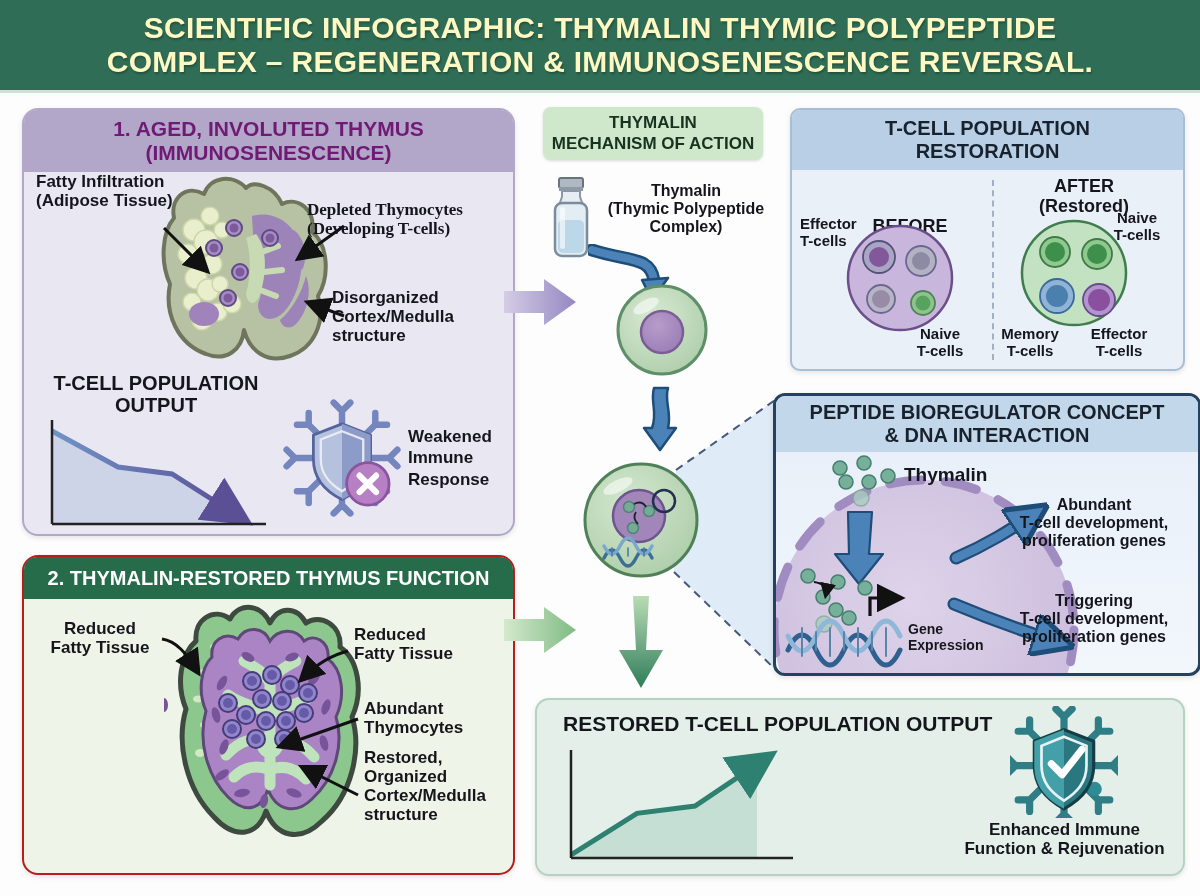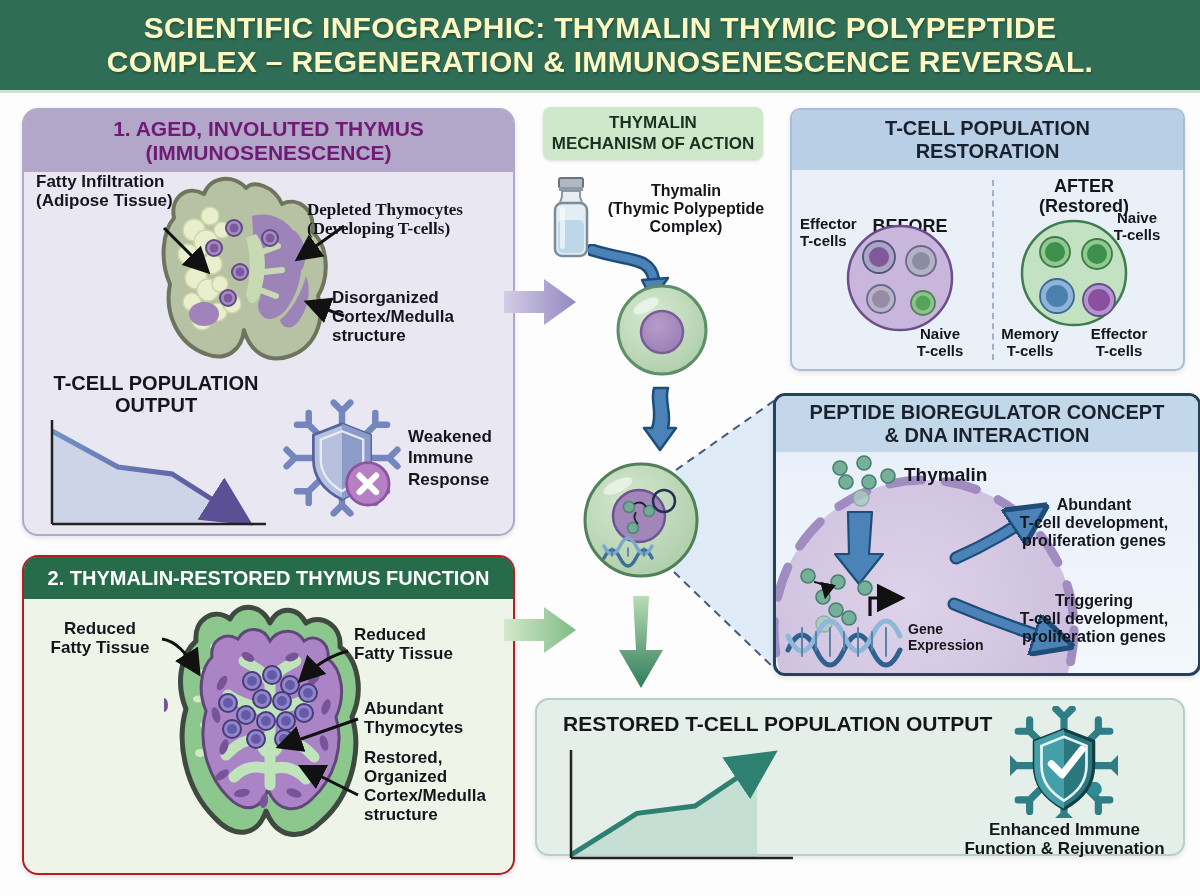--- a/index.html
+++ b/index.html
@@ -25,21 +25,21 @@
   .p-rest .band{height:42px;background:#266b4a;border-radius:13px 13px 0 0;color:#ffffff;font-size:20px;}
   
   .mech-box{position:absolute;left:543px;top:107px;width:220px;height:53px;background:#cfe8cc;border-radius:8px;display:flex;align-items:center;justify-content:center;text-align:center;font-weight:bold;font-size:17px;line-height:1.18;color:#17321f;box-shadow:0 1px 3px rgba(40,60,40,.18);}
   
   .p-tcell{left:790px;top:108px;width:395px;height:263px;background:#e9f0f8;border:2px solid #a9bdd4;border-radius:10px;}
   .p-tcell .band{height:60px;background:#b8cfe6;border-radius:8px 8px 0 0;color:#18222e;font-size:20px;line-height:1.15;}
   
   .p-bio{left:773px;top:393px;width:428px;height:283px;background:linear-gradient(#e7eef8,#f2f7fc);border:3px solid #24425f;border-radius:12px;overflow:hidden;}
   .p-bio .band{height:56px;background:#c3d7ea;color:#18222e;font-size:20px;line-height:1.15;position:relative;z-index:3;}
   
-  .p-out{left:535px;top:698px;width:650px;height:158px;background:#e4efe9;border:2px solid #b5d2c3;border-radius:14px;}
+  .p-out{left:535px;top:698px;width:650px;height:178px;background:#e4efe9;border:2px solid #b5d2c3;border-radius:14px;}
 
   .abs{position:absolute;}
   svg{display:block;}
 </style>
 </head>
 <body>
 
 <div class="canvas">
 
   <header class="banner">

